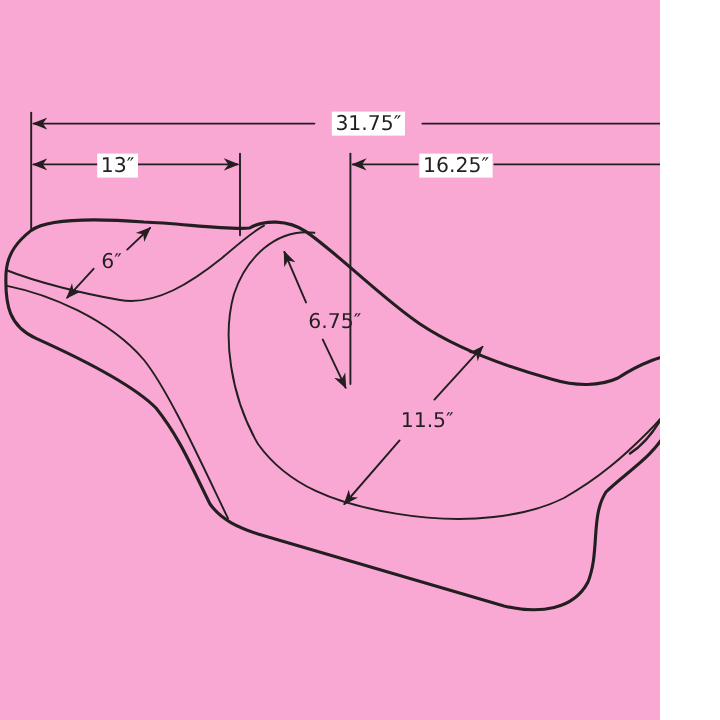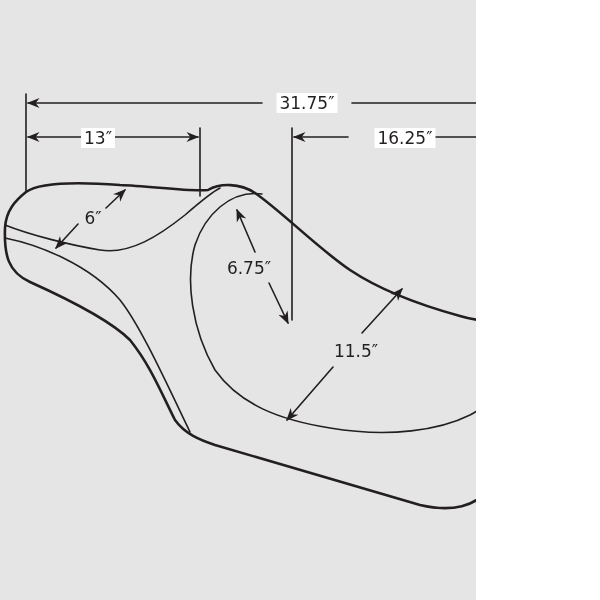--- a/index.html
+++ b/index.html
@@ -1,16 +1,16 @@
 <!DOCTYPE html>
 <html><head>
 <meta charset="utf-8">
 <style>
   html, body { margin: 0; padding: 0; background: #ffffff; }
-  .canvas { position: relative; width: 476px; height: 600px; background: #e5e5e5; overflow: hidden; }
+  .canvas { position: relative; width: 550px; height: 600px; background: #f9a8d4; overflow: hidden; }
   svg { position: absolute; left: 0; top: 0; }
   .dim-label {
     position: absolute;
     font-family: "DejaVu Sans", "Liberation Sans", sans-serif;
     font-size: 17px;
     color: #231f20;
     background: #ffffff;
     padding: 0 3px;
     line-height: 20px;
     white-space: nowrap;
@@ -88,17 +88,17 @@
       <line x1="255" y1="252" x2="237" y2="210" stroke-width="1.6" marker-end="url(#arr)"></line>
       <line x1="269" y1="283" x2="288" y2="323" stroke-width="1.6" marker-end="url(#arr)"></line>
 
       <line x1="362" y1="333" x2="402" y2="289" stroke-width="1.6" marker-end="url(#arr)"></line>
       <line x1="333" y1="367" x2="287" y2="420" stroke-width="1.6" marker-end="url(#arr)"></line>
     </g>
   </svg>
 
   <span class="dim-label" style="left:307px; top:103px;">31.75″</span>
   <span class="dim-label" style="left:98px; top:138px;text-align:center;">13″</span>
-  <span class="dim-label" style="left:380px; top:138px;margin-left:25px;">16.25″</span>
+  <span class="dim-label" style="left:380px; top:138px;">16.25″</span>
   <span class="dim-label clear" style="left:93px; top:218px;">6″</span>
-  <span class="dim-label clear" style="left:249px; top:268px;">6.75″</span>
+  <span class="dim-label clear" style="left:279px; top:268px;">6.75″</span>
   <span class="dim-label clear" style="left:356px; top:351px;">11.5″</span>
 </div>
 
 </body></html>

